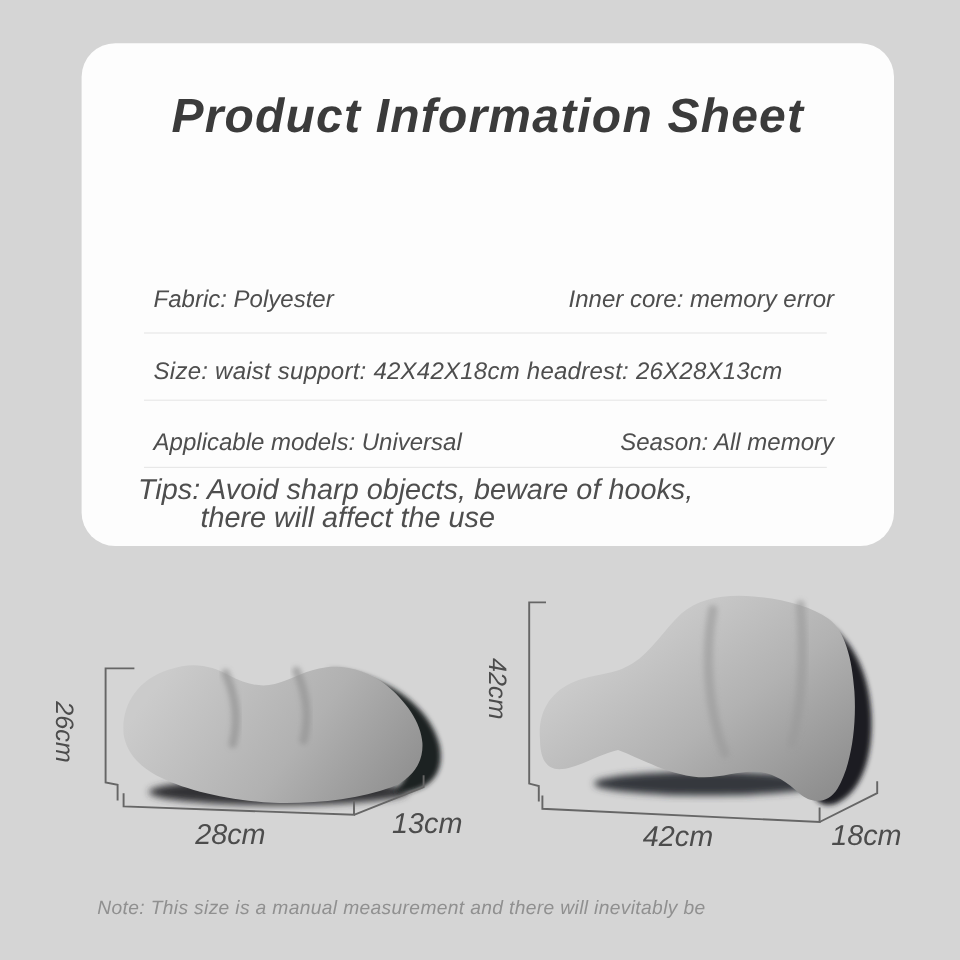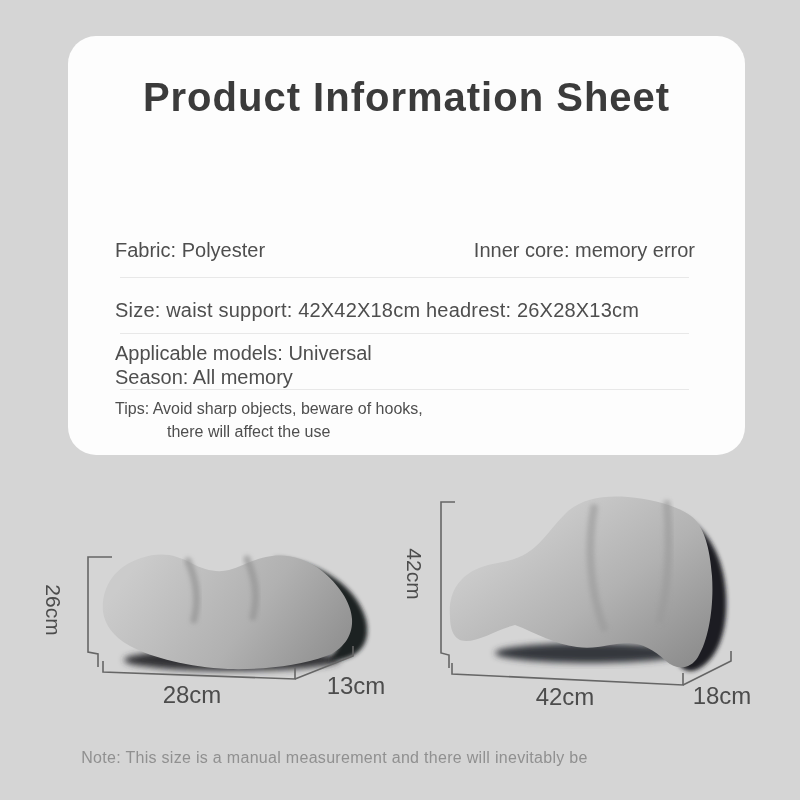--- a/index.html
+++ b/index.html
@@ -7,65 +7,66 @@
   body {
     background: #d5d5d5;
     font-family: "Liberation Sans", sans-serif;
     overflow: hidden;
   }
   .stage {
     position: relative;
     width: 657px;
     height: 800px;
     background: #d5d5d5;
+    font-style: italic;
   }
   .card {
     position: absolute;
     left: 68px; top: 36px;
     width: 677px; height: 419px;
     background: #fdfdfd;
     border-radius: 28px;
   }
   .card-title {
     position: absolute;
     top: 39px; left: 0; right: 0;
     text-align: center;
     font-size: 40px;
     font-weight: bold;
     letter-spacing: 1px;
     color: #3b3b3b;
   }
   .spec-row {
     position: absolute;
     left: 0; right: 0;
-    padding: 0 50px 0 47px;
+    padding: 0 50px 0 60px;
     display: flex;
     justify-content: space-between;
     font-size: 20px;
     color: #4e4e4e;
     height: 24px;
     line-height: 24px;
     white-space: nowrap;
   }
   .row1 { top: 202px; }
   .row2 { top: 262px; justify-content: flex-start; letter-spacing: 0.2px; }
-  .row3 { top: 305px; flex-direction: column; }
+  .row3 { top: 321px; }
   .divider {
     position: absolute;
     left: 52px; right: 56px;
     height: 1px;
     background: #e8e8e8;
   }
   .div1 { top: 241px; }
   .div2 { top: 297px; }
   .div3 { top: 353px; }
   .tips {
     position: absolute;
     top: 361px; left: 47px; right: 48px;
-    font-size: 16px;
+    font-size: 24px;
     color: #4e4e4e;
     line-height: 23px;
     white-space: nowrap;
   }
   .tips-line2 { padding-left: 52px; }
   .figure-svg {
     position: absolute;
     left: 0; top: 460px;
     width: 800px; height: 260px;
   }

